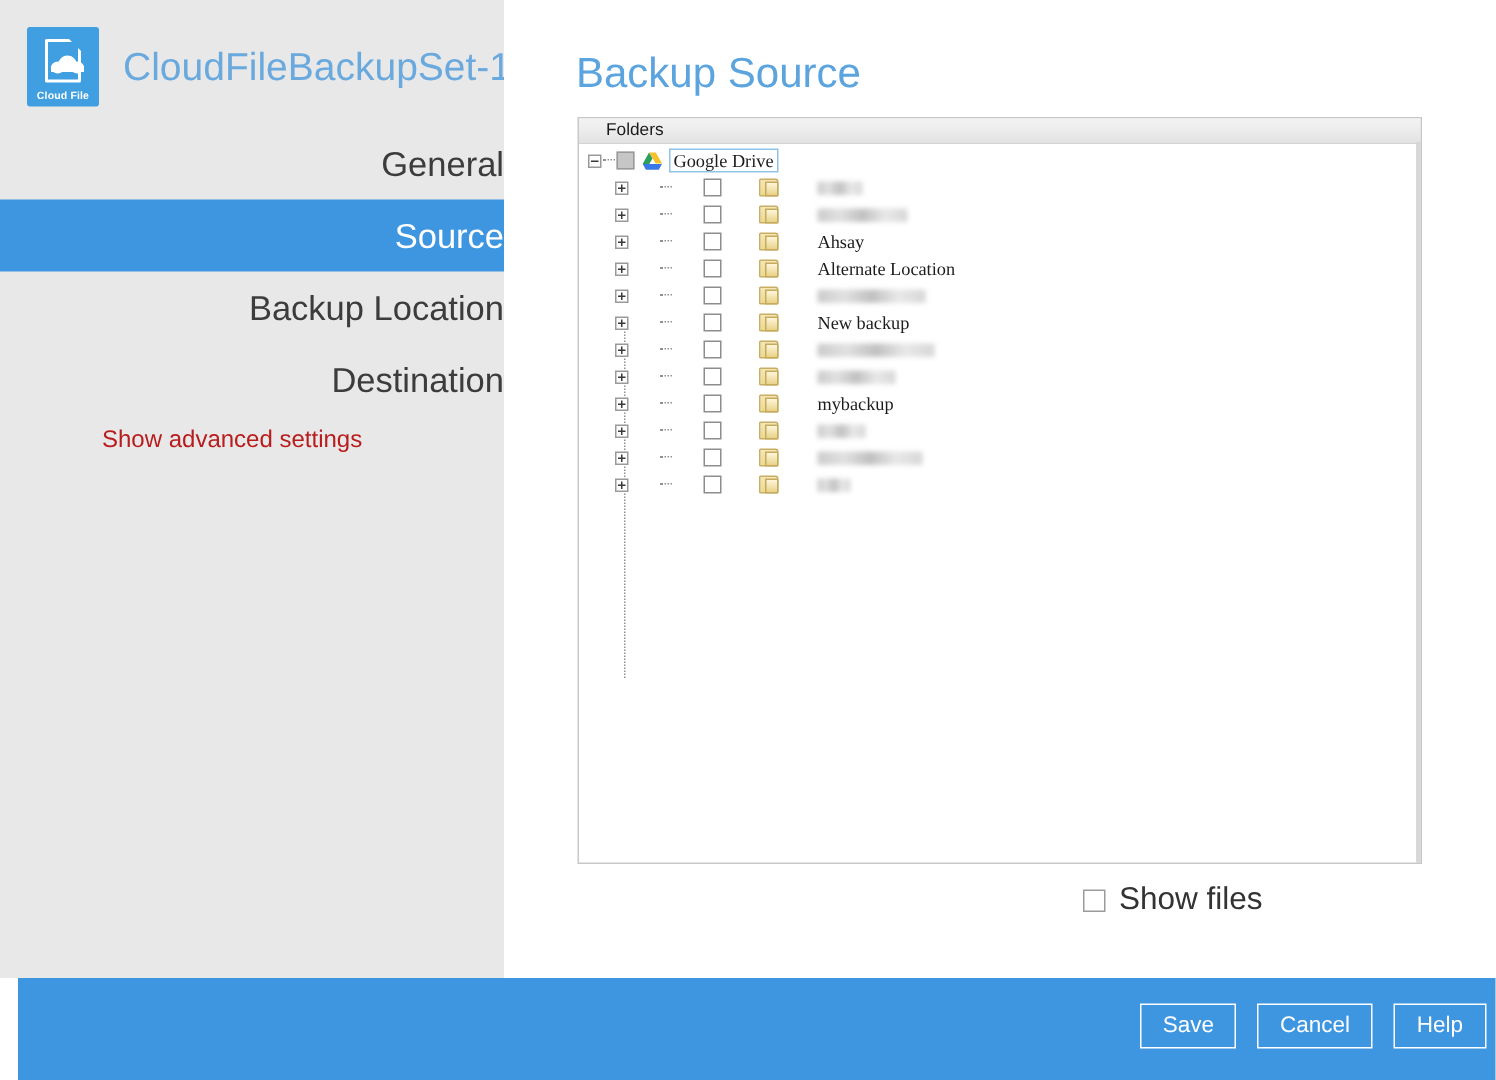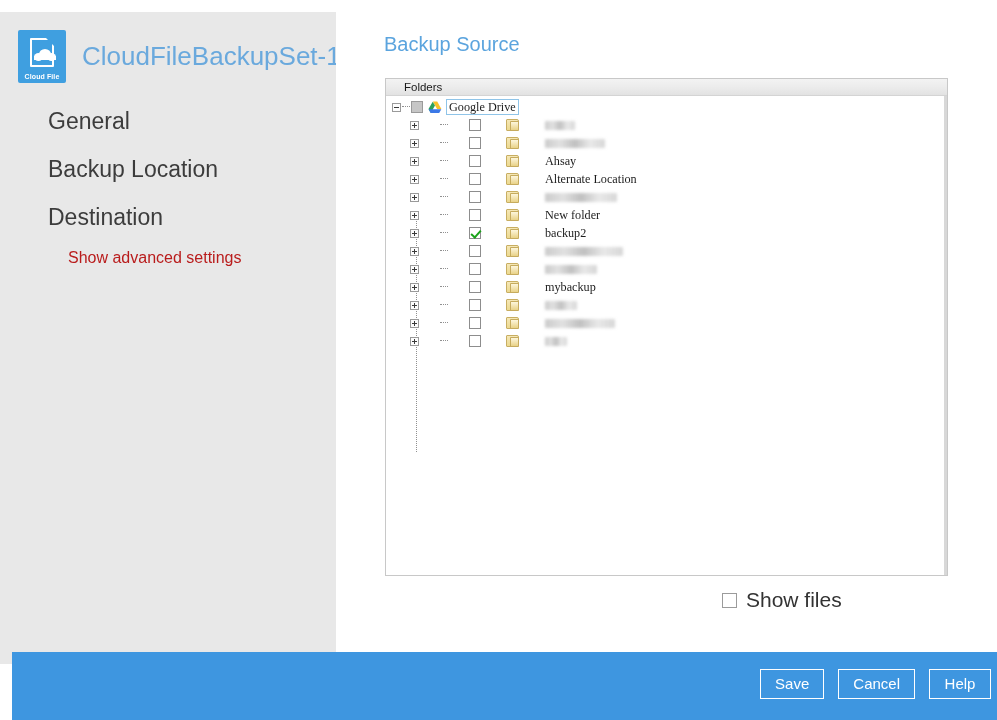--- a/index.html
+++ b/index.html
@@ -20,21 +20,21 @@
   #app {
     position: relative;
     width: 997px;
     height: 720px;
   }
 
   
   .sidebar {
     position: absolute;
     left: 0;
-    top: 12px;
+    top: 0;
     width: 336px;
     height: 652px;
     background: #e8e8e8;
     box-sizing: border-box;
   }
 
   .brand {
     position: absolute;
     left: 18px;
     top: 17px;
@@ -121,20 +121,21 @@
     width: 336px;
   }
   .nav-item {
     height: 48px;
     line-height: 48px;
     padding-left: 48px;
     font-size: 23px;
     color: #3c3c3c;
     cursor: pointer;
     white-space: nowrap;
+    text-align: right;
   }
   .nav-item.active {
     background: #3e96e0;
     color: #ffffff;
   }
   .nav-link {
     margin-top: 8px;
     padding-left: 68px;
     font-size: 16px;
     color: #b91c1c;
@@ -149,21 +150,21 @@
     top: 0;
     width: 661px;
     height: 652px;
     background: #ffffff;
   }
 
   .page-title {
     position: absolute;
     left: 48px;
     top: 33px;
-    font-size: 20px;
+    font-size: 28px;
     color: #5ba4de;
     font-weight: normal;
     white-space: nowrap;
   }
 
   
   .tree-panel {
     position: absolute;
     left: 49px;
     top: 78px;
@@ -405,20 +406,21 @@
             <span class="c3"></span>
             <span class="bar"></span>
         </div>
         <div class="icon-caption">Cloud File</div>
       </div>
       <div class="brand-title">CloudFileBackupSet-1</div>
     </div>
 
     <div class="nav">
       <div class="nav-item">General</div>
+      <div class="nav-item active">Source</div>
       <div class="nav-item">Backup Location</div>
       <div class="nav-item">Destination</div>
       <div class="nav-link">Show advanced settings</div>
     </div>
 
   </div>
 
   <div class="content">
 
     <div class="page-title">Backup Source</div>
@@ -490,31 +492,21 @@
               <span class="node-label redacted" style="width:72px"></span>
             </div>
             <div class="tree-row child">
               <span class="toggle plus"></span>
               <span class="dots"></span>
               <span class="cbx"></span>
               <span class="folder-ico">
                 <span class="back"></span>
                 <span class="front"></span>
               </span>
-              <span class="node-label">New folder</span>
-            </div>
-            <div class="tree-row child">
-              <span class="toggle plus"></span>
-              <span class="dots"></span>
-              <span class="cbx checked"></span>
-              <span class="folder-ico">
-                <span class="back"></span>
-                <span class="front"></span>
-              </span>
-              <span class="node-label">backup2</span>
+              <span class="node-label">New backup</span>
             </div>
             <div class="tree-row child">
               <span class="toggle plus"></span>
               <span class="dots"></span>
               <span class="cbx"></span>
               <span class="folder-ico">
                 <span class="back"></span>
                 <span class="front"></span>
               </span>
               <span class="node-label redacted" style="width:78px"></span>

